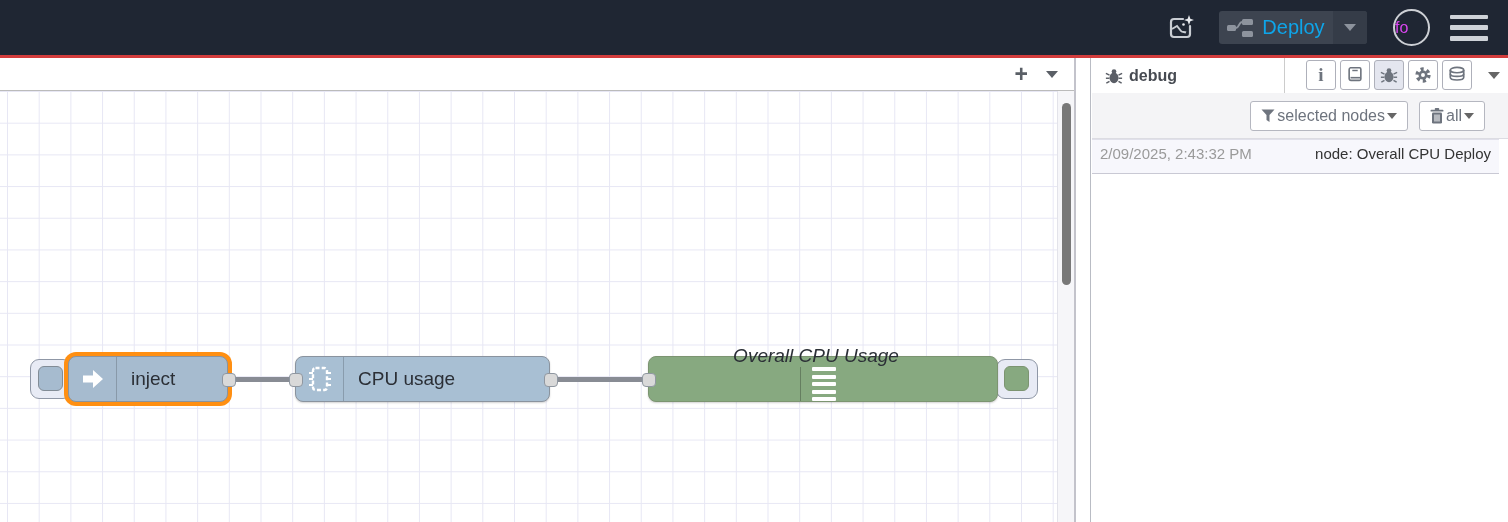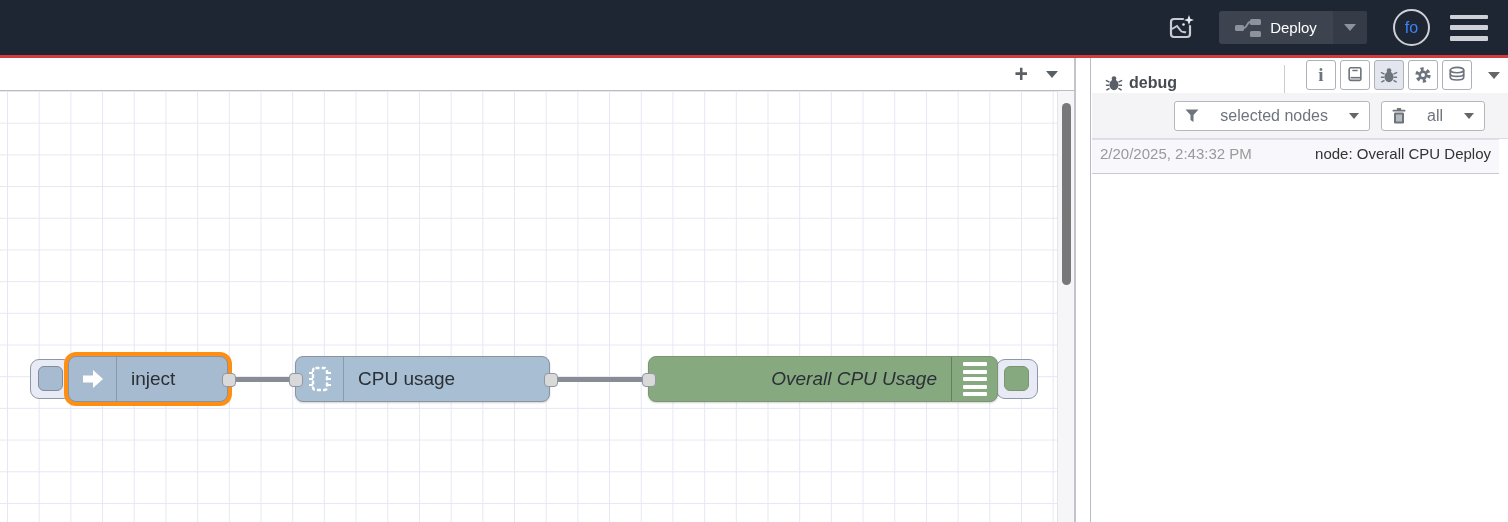--- a/index.html
+++ b/index.html
@@ -9,28 +9,28 @@
   
   .header { position:absolute; left:0; top:0; width:1508px; height:58px;
     background:#1f2633; border-bottom:3px solid #d33c3c; display:flex;
     align-items:center; justify-content:flex-end; }
   .hdr-iconbtn { width:44px; height:40px; display:flex; align-items:center;
     justify-content:center; cursor:pointer; }
   .deploy-btn { margin-left:16px; height:33px; width:148px; background:#3d4450;
     border-radius:3px; display:flex; align-items:center; overflow:hidden;
     cursor:default; border:none; }
   .deploy-main { flex:1; display:flex; align-items:center; justify-content:center; gap:9px; }
-  .deploy-label { color:#ffffff; font-size:15px; }
+  .deploy-label { color:#0ea5e9; font-size:20px; }
   .deploy-caret-zone { width:34px; height:100%; background:#353c48;
     display:flex; align-items:center; justify-content:center; }
   .caret { width:0; height:0; border-left:6px solid transparent;
     border-right:6px solid transparent; border-top:7px solid #8d939d; }
   .avatar { margin-left:26px; width:37px; height:37px; border:2px solid #cdd0d5;
-    border-radius:50%; display:flex; align-items:center; justify-content:center;
-    color:#3b82f6; font-size:16px; cursor:pointer; }
+    border-radius:50%; display:flex; align-items:center; 
+    color:#d946ef; font-size:16px; cursor:pointer; }
   .hamburger { margin-left:20px; margin-right:20px; width:38px; height:26px;
     display:flex; flex-direction:column; justify-content:space-between; cursor:pointer; }
   .hamburger span { display:block; height:4.5px; border-radius:1px; background:#ced2d8; }
 
   
   .main { position:absolute; left:0; top:58px; width:1508px; height:464px; }
 
   
   .workspace { position:absolute; left:0; top:0; width:1076px; height:464px;
     border-right:2px solid #c3c3cb; background:#fff; }
@@ -63,47 +63,47 @@
   .port { position:absolute; width:14px; height:14px; background:#d9d9d9;
     border:1px solid #8f97a1; border-radius:4px; z-index:3; cursor:crosshair; }
   .squarebtn { position:absolute; width:42px; height:40px; background:#e8ebf5;
     border:1.5px solid #8f97a6; border-radius:9px; z-index:1; cursor:pointer; }
   .squarebtn .inner { position:absolute; left:7px; top:6px; width:25px; height:25px;
     border-radius:6px; border:1px solid #828c96; }
   .node-inject { left:68px; top:265px; width:160px; background:#a6bbcf;
     box-shadow:0 0 0 4px #ff8f12, 0 1px 2px rgba(0,0,0,.18); }
   .node-cpu { left:295px; top:265px; width:255px; background:#a8bfd3; }
   .node-debug { left:648px; top:265px; width:350px; background:#87a980;
-    border-color:#7c9471; justify-content:flex-end; }
+    border-color:#7c9471; justify-content:flex-end;flex-direction:column; }
   .debug-bars { display:flex; flex-direction:column; gap:3.5px; }
   .debug-bars span { display:block; width:24px; height:4px; background:#fff; border-radius:1px; }
 
   
   .sidebar { position:absolute; left:1090px; top:0; width:418px; height:464px;
     background:#fff; border-left:1px solid #b9bcc4; }
   .side-tabs { position:absolute; left:0; top:0; width:100%; height:35px; background:#fff; }
-  .side-tab { position:absolute; left:2px; top:7px; width:192px; height:35px;
+  .side-tab { position:absolute; left:2px; top:0; width:192px; height:35px;
     display:flex; align-items:center; gap:6px; padding-left:12px;
     border-right:1px solid #ccc; cursor:pointer; }
   .side-tab-label { font-size:16px; font-weight:bold; color:#474b52; }
   .side-toolbar { position:absolute; right:8px; top:2px; display:flex;
     align-items:center; gap:4px; }
   .tool-btn { width:30px; height:30px; background:#fff; border:1px solid #aeb0ba;
     border-radius:3px; display:flex; align-items:center; justify-content:center;
     cursor:pointer; color:#6e747e; }
   .tool-btn.active { background:#e4e6ef; }
   .tool-caret { margin-left:12px; width:0; height:0; border-left:6px solid transparent;
     border-right:6px solid transparent; border-top:7px solid #666; cursor:pointer; }
   .info-i { font-family:"Liberation Serif", serif; font-weight:bold; font-size:19px; }
 
   .filter-row { position:absolute; left:1px; top:35px; width:416px; height:46px;
     background:#f4f4f6; border-bottom:1px solid #dcdce2; display:flex;
     align-items:center; justify-content:flex-end; gap:11px; padding-right:23px; }
   .filter-btn { height:30px; background:#fff; border:1px solid #b5b7c0;
-    border-radius:3px; display:flex; align-items:center; gap:21px;
+    border-radius:3px; display:flex; align-items:center; gap:2px;
     padding:0 10px; color:#6e747e; font-size:16px; cursor:pointer; }
   .filter-btn .caret2 { width:0; height:0; border-left:5.5px solid transparent;
     border-right:5.5px solid transparent; border-top:6.5px solid #666; }
 
   .msg-list { position:absolute; left:1px; top:81px; width:416px; bottom:0; background:#fff; }
   .msg { margin:0; width:407px; background:#f7f7fc; border-top:1px solid #e0e0ea;
     border-bottom:1px solid #c9c9d4; padding:5px 8px 8px 8px; }
   .msg-meta { font-size:15px; height:20px; }
   .msg-ts { color:#9a9a9a; }
   .msg-node { float:right; color:#333; }
@@ -304,19 +304,19 @@
           </g>
         </svg>
         <span>all</span>
         <span class="caret2"></span>
       </div>
     </div>
 
     <div class="msg-list">
       <div class="msg">
         <div class="msg-meta">
-          <span class="msg-ts">2/20/2025, 2:43:32 PM</span>
+          <span class="msg-ts">2/09/2025, 2:43:32 PM</span>
           <span class="msg-node">node: Overall CPU Deploy</span>
         </div>
       </div>
     </div>
   </div>
 </div>
 
 </body></html>

